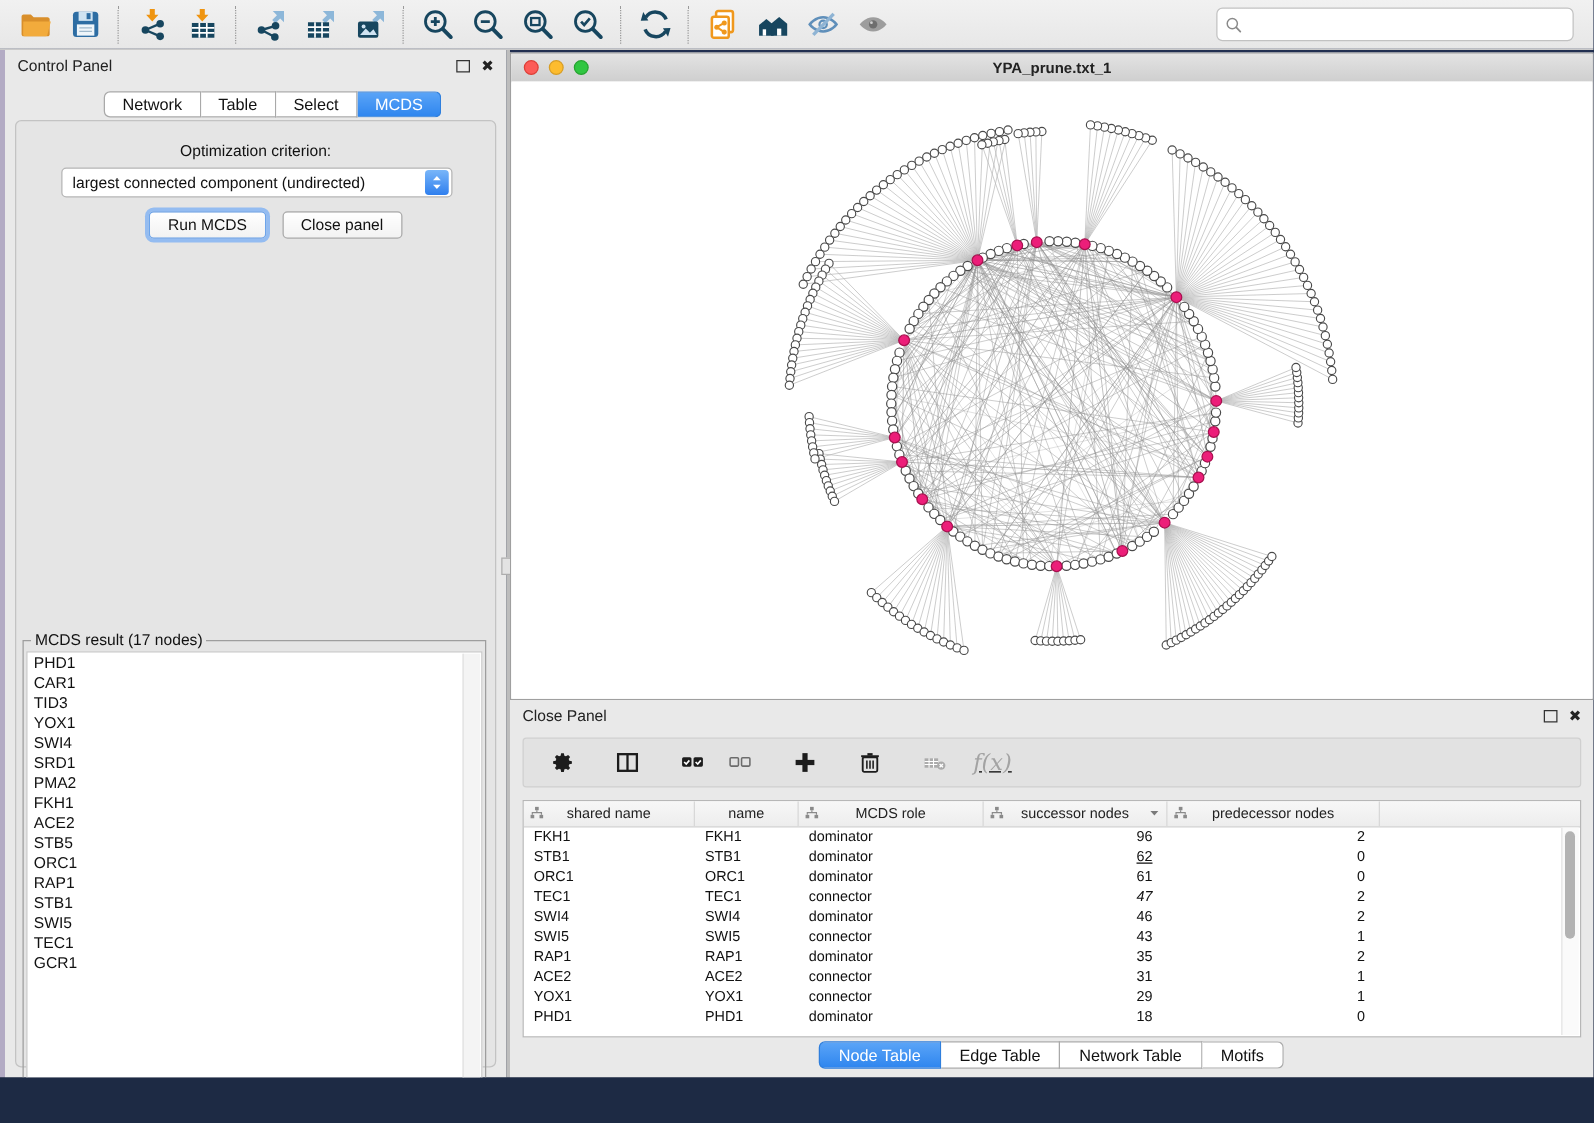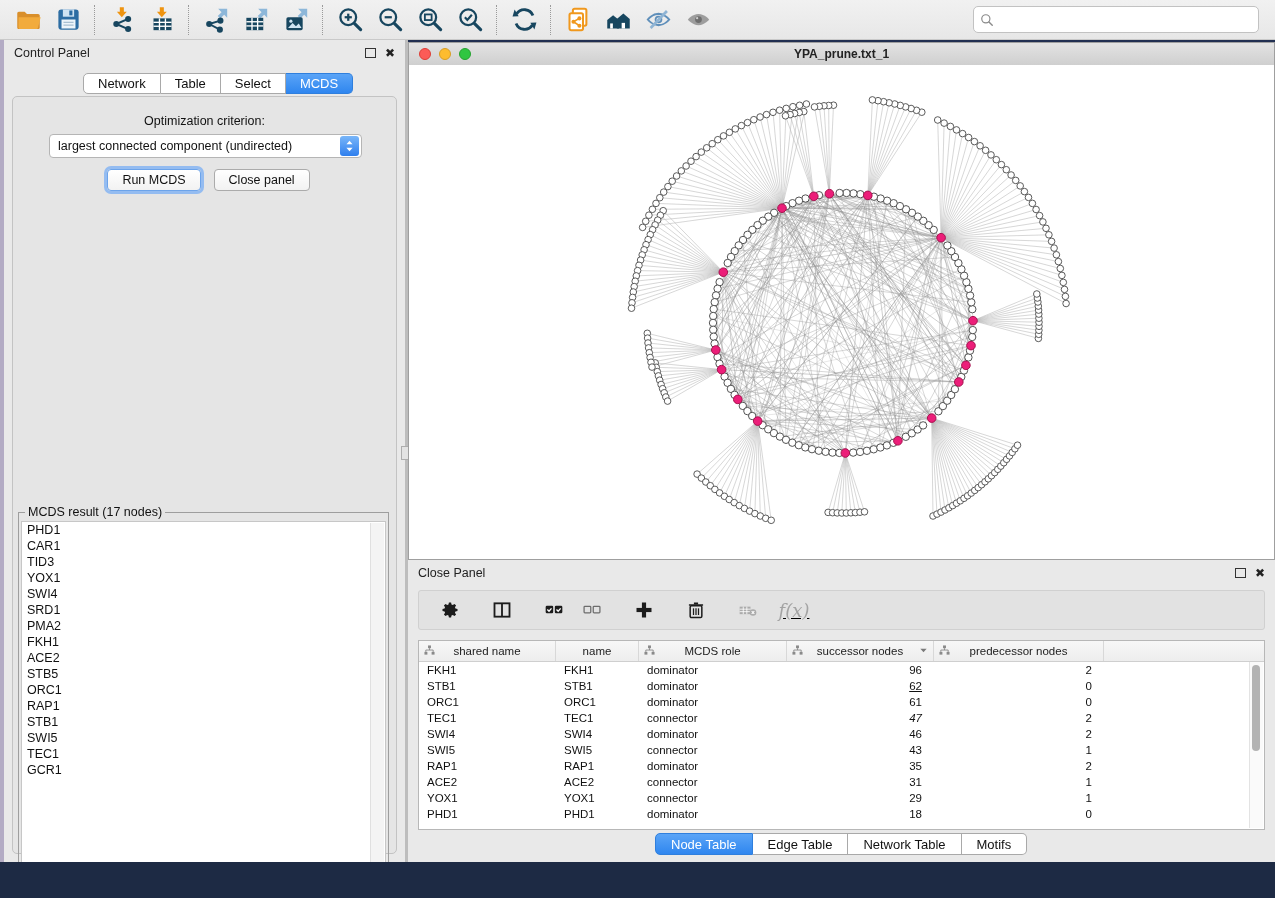--- a/index.html
+++ b/index.html
@@ -33,21 +33,21 @@
   .cp-tab.active{background:linear-gradient(#5aa4f7,#2f86ef);border-color:#2f7fdd;color:#fff;}
   #cp-body{position:absolute;left:8px;top:56px;width:385px;height:758px;background:#e5e5e5;
     border:1px solid #c3c3c3;border-radius:5px;box-sizing:border-box;}
   #opt-label{text-align:center;margin-top:17px;font-size:12.5px;color:#111;}
   #opt-select{position:absolute;left:36px;top:37px;width:313px;height:24px;background:#fff;
     border:1px solid #b5b5b5;border-radius:4px;display:flex;align-items:center;box-sizing:border-box;cursor:pointer;}
   #opt-select .val{flex:1;font-size:12.5px;padding-left:8px;color:#111;white-space:nowrap;}
   #opt-stepper{width:19px;height:20px;margin-right:2px;border-radius:3px;
     background:linear-gradient(#79b6f9,#2f7fee);display:flex;flex-direction:column;align-items:center;justify-content:center;}
   #opt-stepper svg{width:9px;height:14px;}
-  .btn-row{position:absolute;left:4px;top:72px;width:100%;display:flex;justify-content:center;gap:13px;}
+  .btn-row{position:absolute;left:16px;top:72px;width:100%;display:flex;justify-content:center;gap:13px;}
   .mac-btn{height:22px;padding:0 14px;font-size:12.5px;background:linear-gradient(#ffffff,#f2f2f2);
     border:1px solid #ababab;border-radius:4px;color:#111;cursor:pointer;font-family:inherit;}
   .mac-btn.focused{box-shadow:0 0 0 3px rgba(94,160,248,.6);border-color:#6da4ea;}
   #result-box{position:absolute;left:5px;top:408px;width:371px;height:372px;margin:0;
     border:1px solid #9e9e9e;padding:0;box-sizing:border-box;}
   #result-box legend{font-size:12.5px;color:#111;margin-left:6px;padding:0 3px;}
   #result-list{position:absolute;left:2px;top:2px;right:2px;bottom:2px;background:#fff;
     border:1px solid #c7c7c7;overflow:hidden;}
   .result-item{font-size:12.5px;color:#111;padding:0 0 0 5px;line-height:16px;}
   .list-scroll{position:absolute;top:1px;right:1px;bottom:1px;width:13px;background:#f4f4f4;border-left:1px solid #e0e0e0;}

